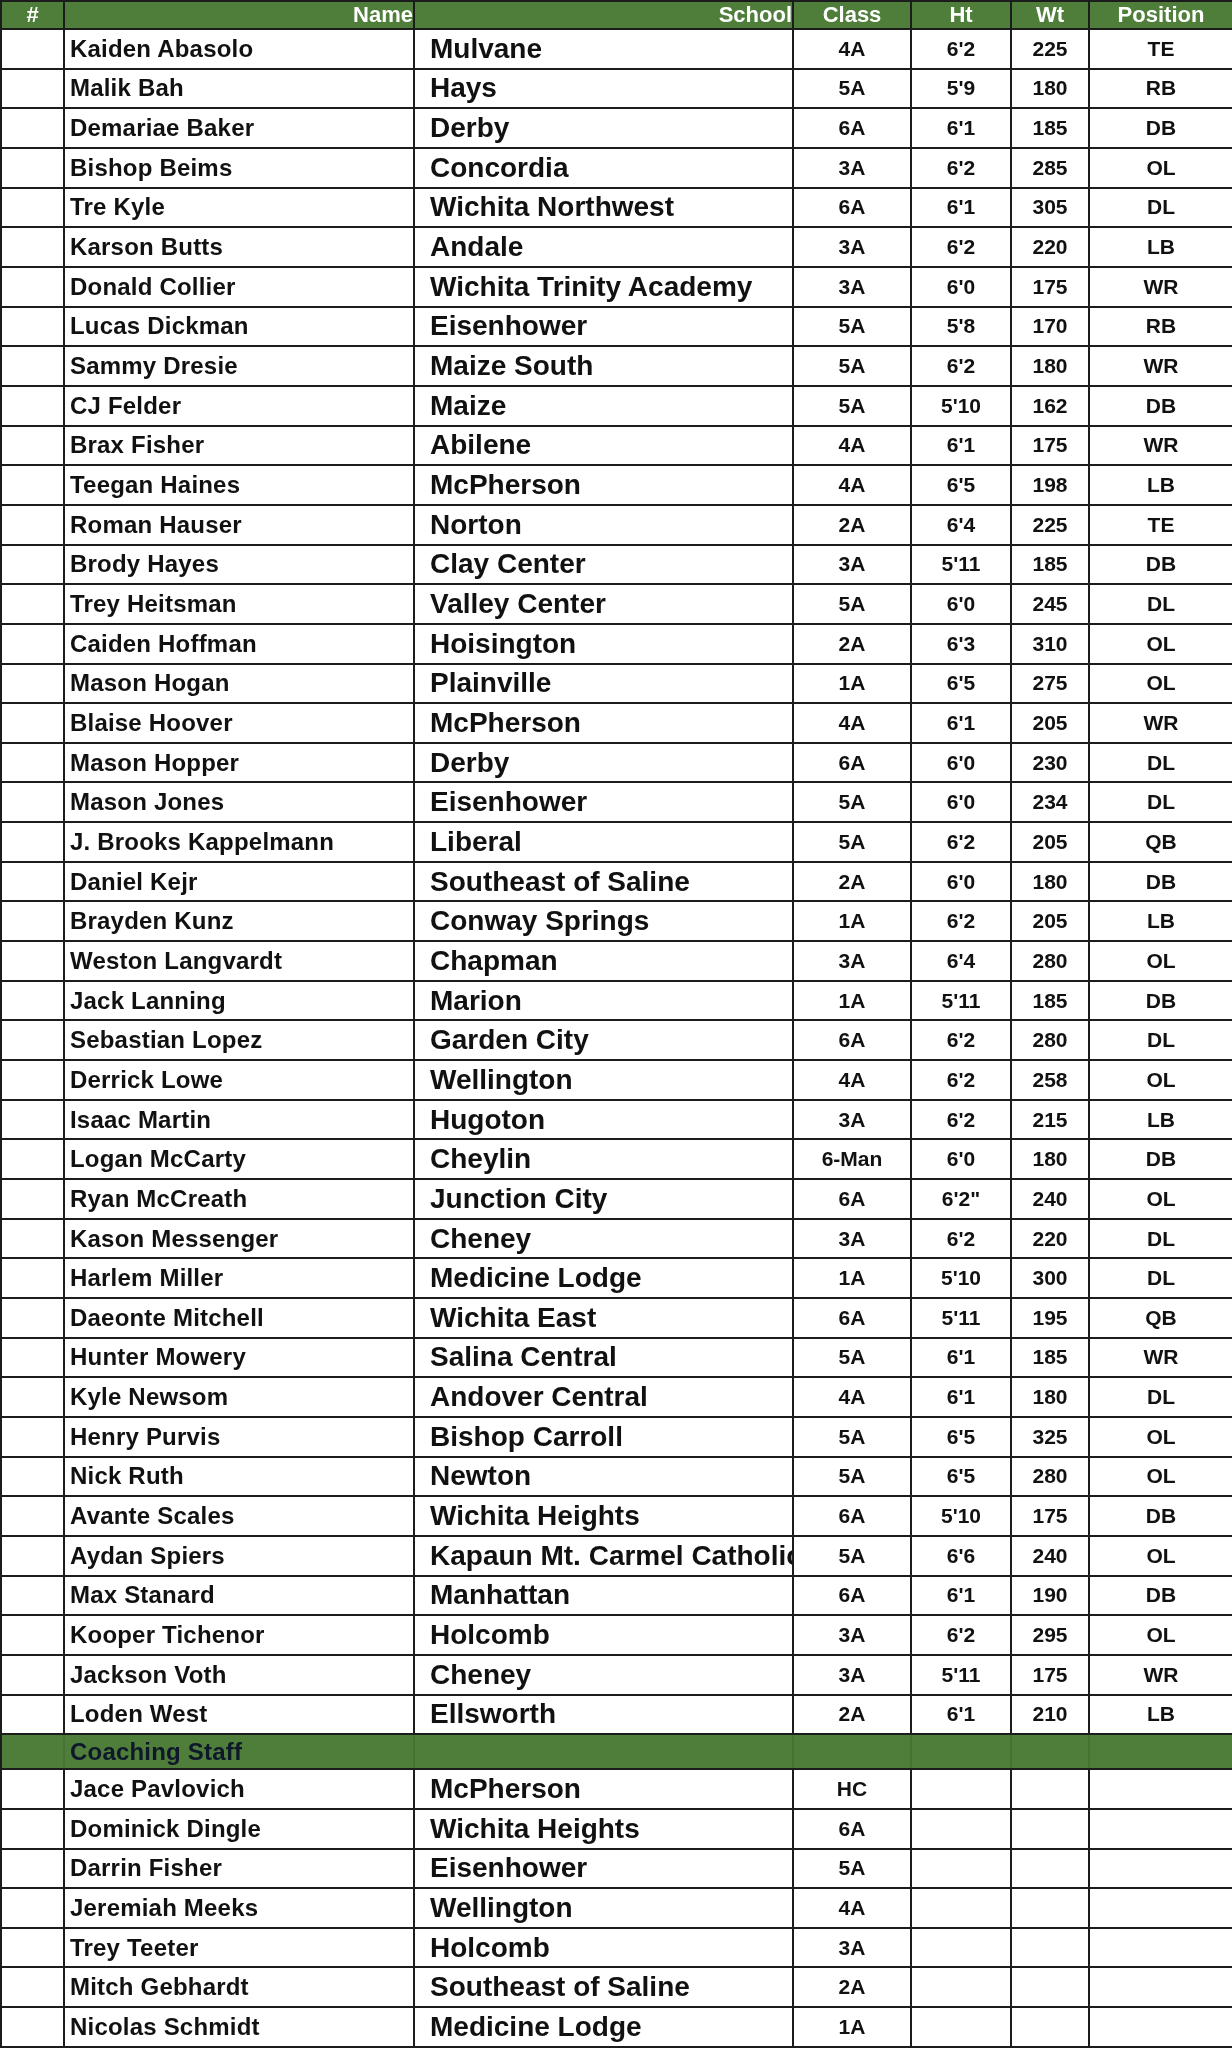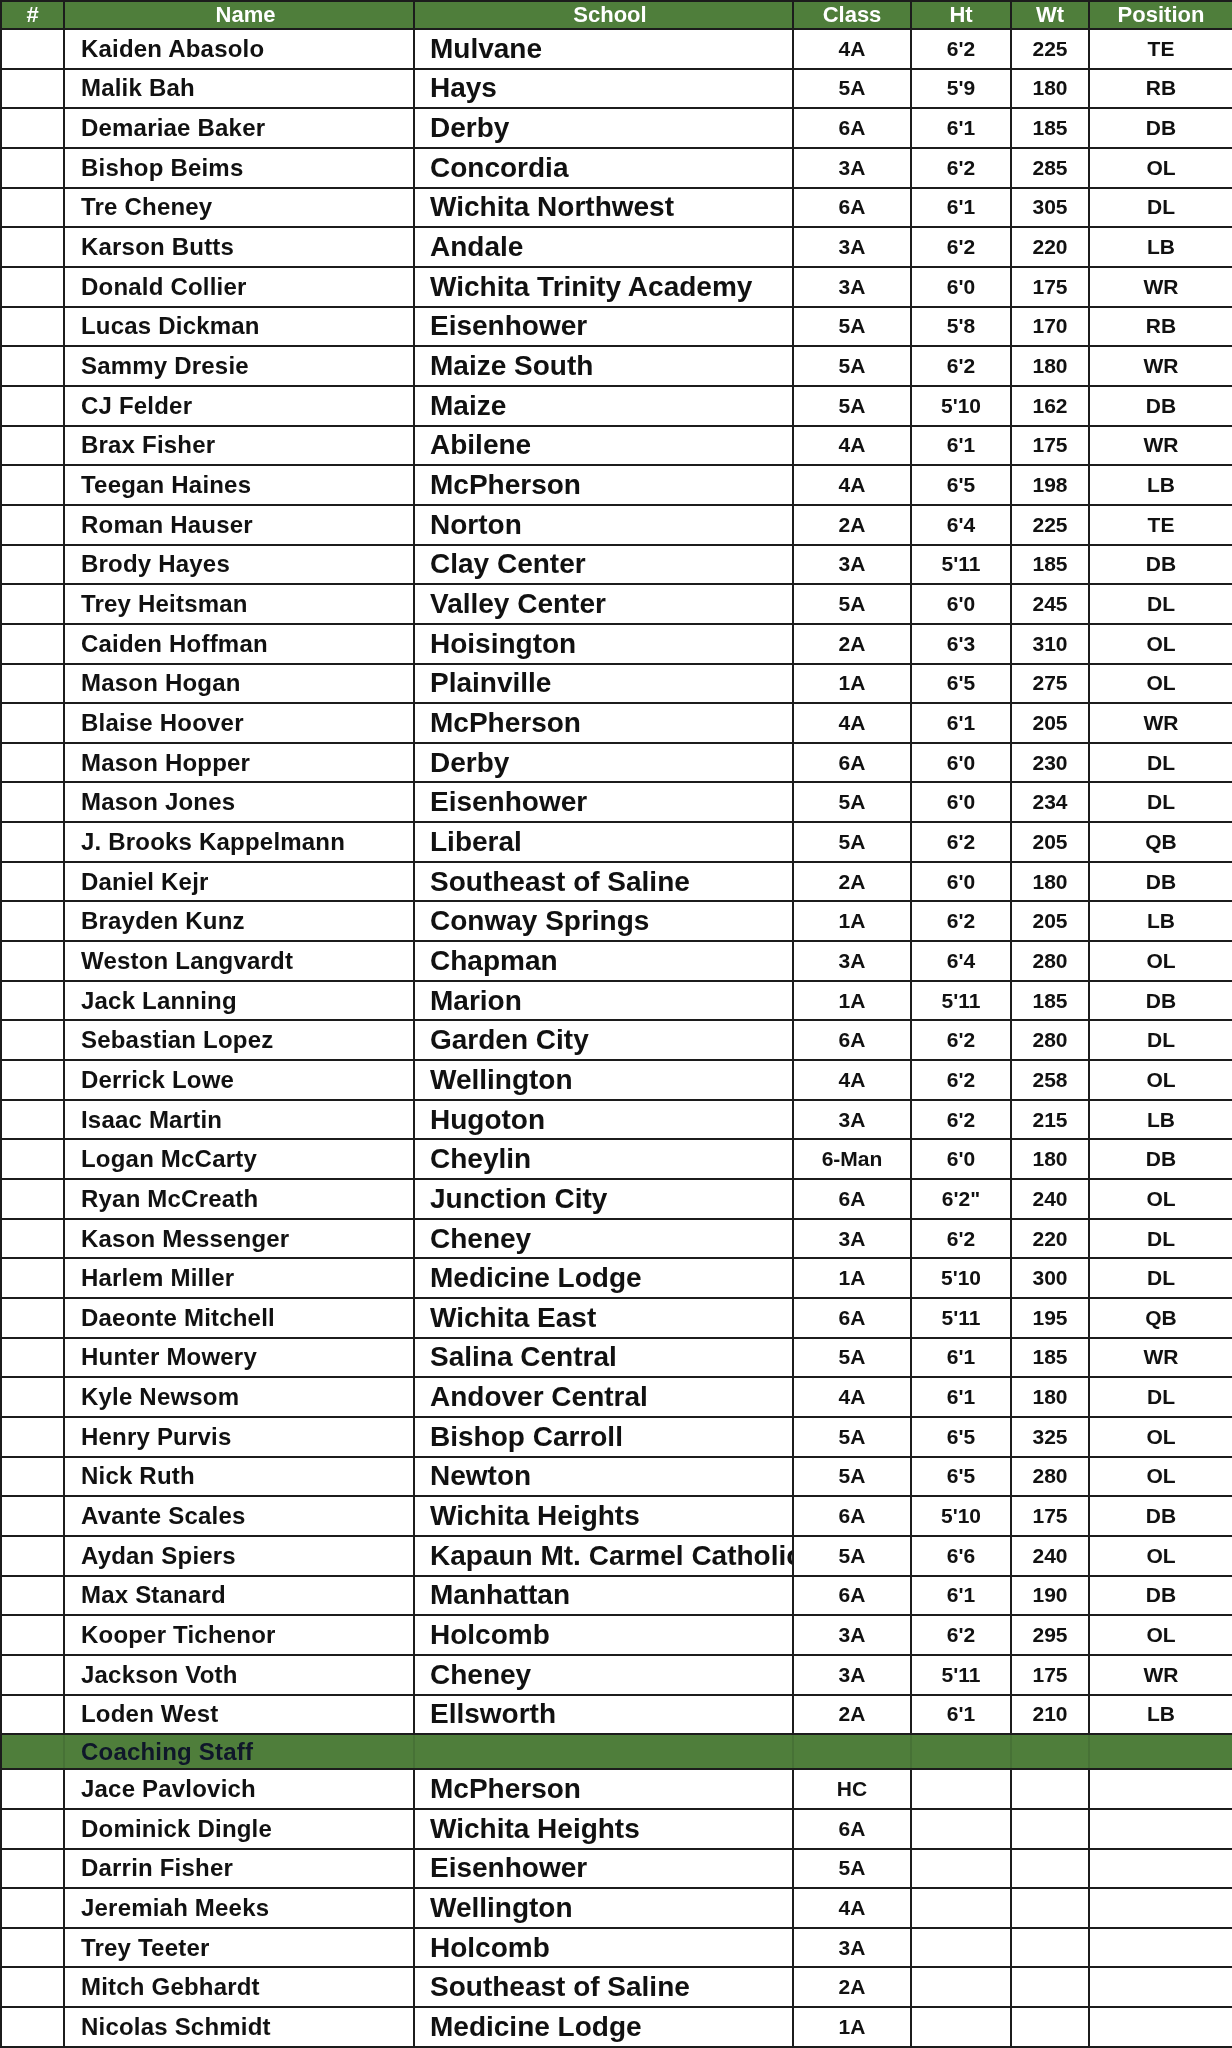--- a/index.html
+++ b/index.html
@@ -26,31 +26,31 @@
     vertical-align: middle;
   }
   thead th {
     background: #4F7E3B;
     color: #ffffff;
     font-size: 22px;
     font-weight: 700;
     text-align: center;
   }
   thead th.col-name, thead th.col-school {
-    text-align: center;
+    text-align: right;
     padding-left: 13px;
   }
   td {
     color: #111111;
     font-size: 21px;
     text-align: center;
   }
   td.col-name {
     text-align: left;
-    padding-left: 16px;
+    padding-left: 5px;
     font-size: 24px;
     letter-spacing: 0.2px;
   }
   td.col-school {
     text-align: left;
     padding-left: 15px;
     font-size: 28px;
   }
   tr.section-row td {
     background: #4F7E3B;
@@ -118,21 +118,21 @@
         <td class="col-num"></td>
         <td class="col-name">Bishop Beims</td>
         <td class="col-school">Concordia</td>
         <td class="col-class">3A</td>
         <td class="col-ht">6'2</td>
         <td class="col-wt">285</td>
         <td class="col-position">OL</td>
       </tr>
       <tr>
         <td class="col-num"></td>
-        <td class="col-name">Tre Cheney</td>
+        <td class="col-name">Tre Kyle</td>
         <td class="col-school">Wichita Northwest</td>
         <td class="col-class">6A</td>
         <td class="col-ht">6'1</td>
         <td class="col-wt">305</td>
         <td class="col-position">DL</td>
       </tr>
       <tr>
         <td class="col-num"></td>
         <td class="col-name">Karson Butts</td>
         <td class="col-school">Andale</td>

